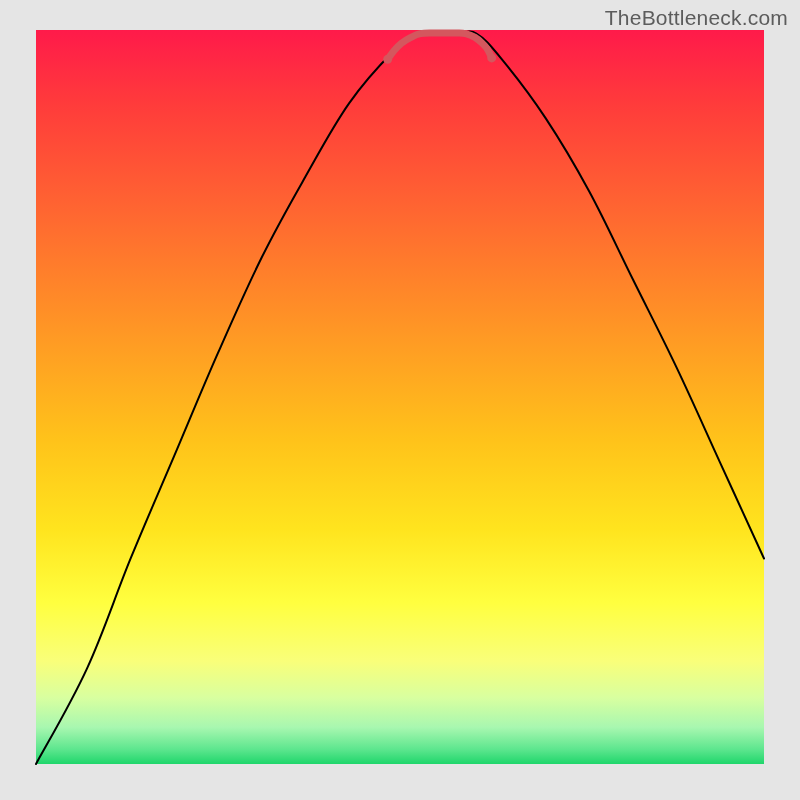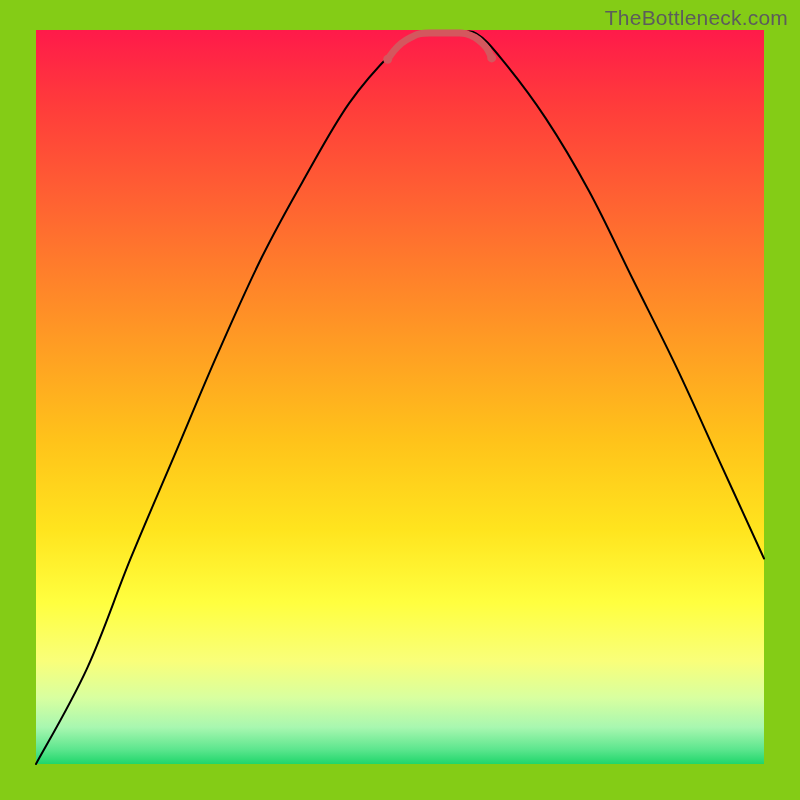--- a/index.html
+++ b/index.html
@@ -8,21 +8,21 @@
     width: 800px;
     height: 800px;
     background: #000;
     font-family: Arial, Helvetica, sans-serif;
     overflow: hidden;
   }
   .frame {
     position: relative;
     width: 800px;
     height: 800px;
-    background: #84cc16;
+    background: #e5e5e5;
   }
   .watermark {
     position: absolute;
     top: 6px;
     right: 12px;
     font-size: 21px;
     font-weight: 500;
     color: #5c5c5c;
     letter-spacing: 0.2px;
     z-index: 10;

